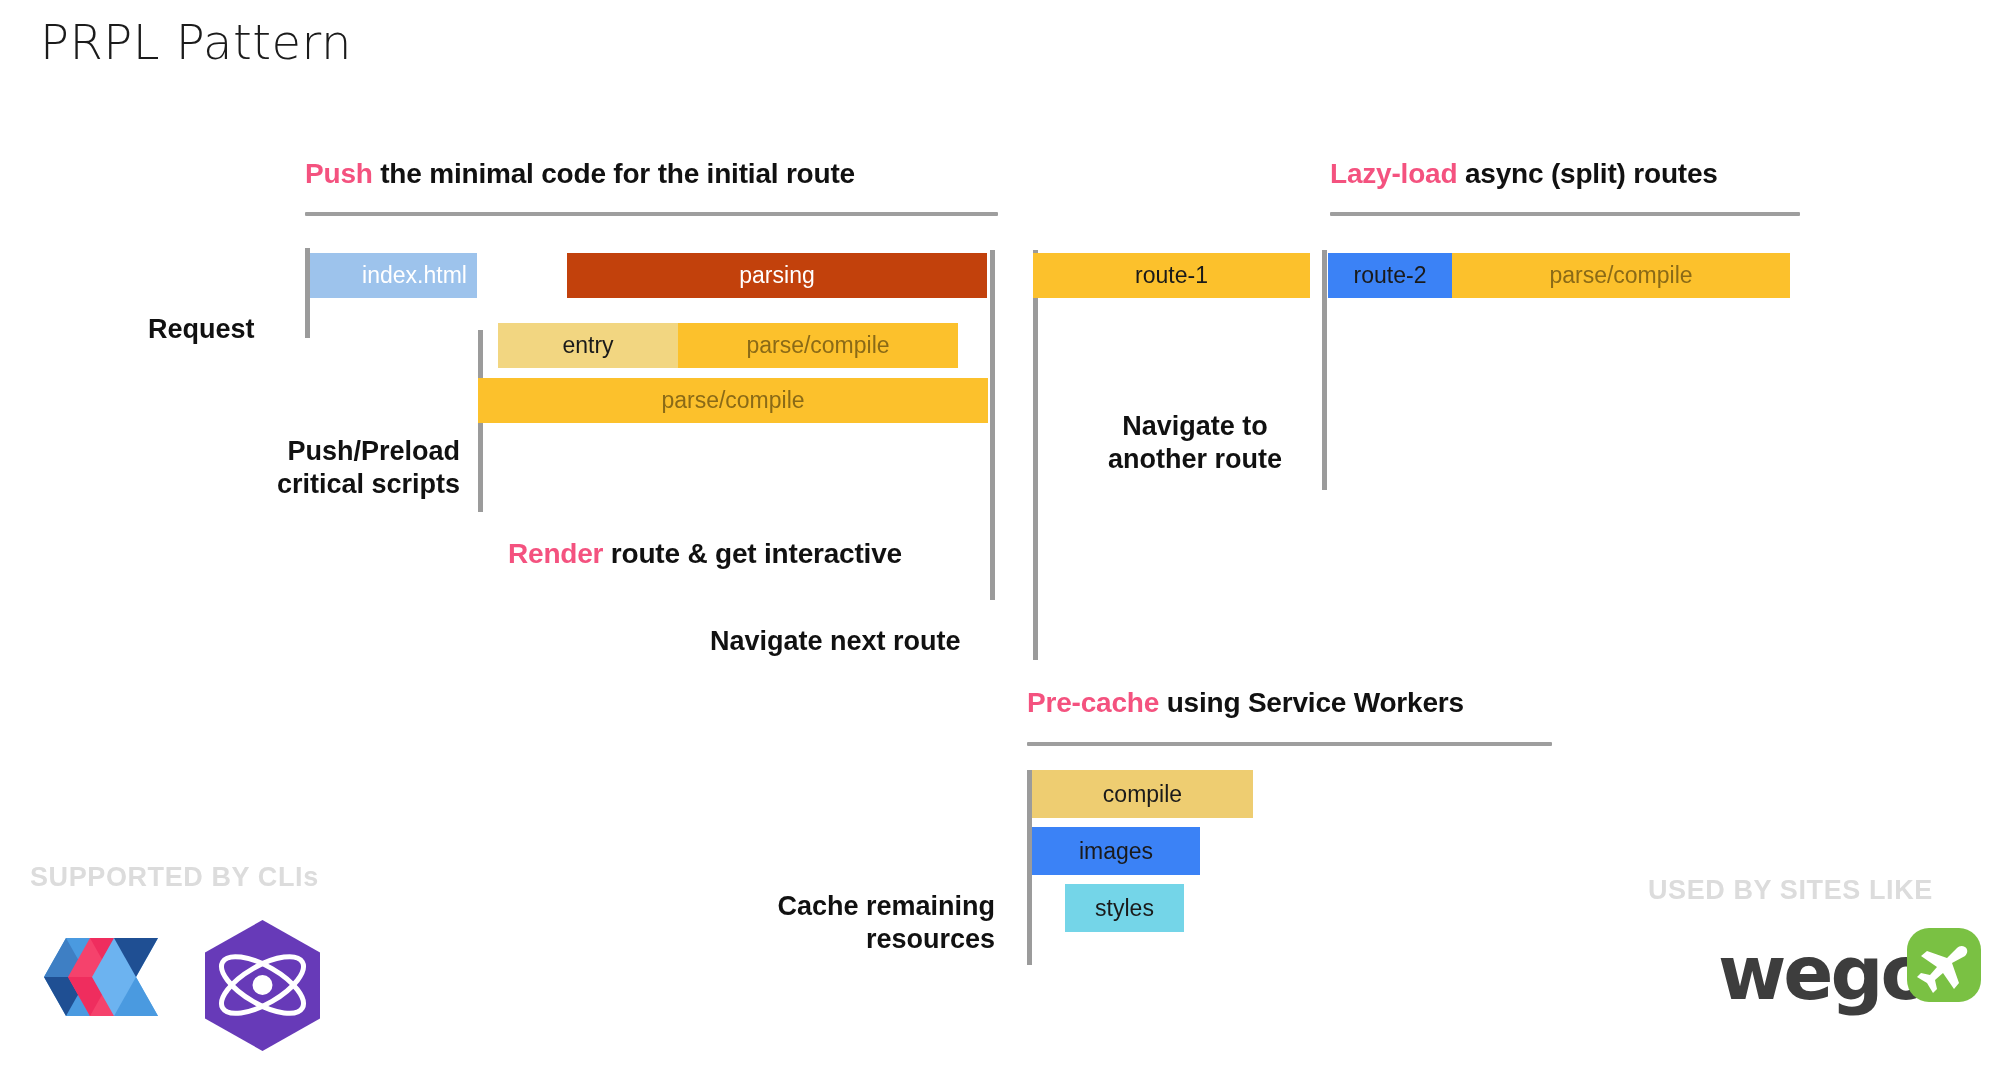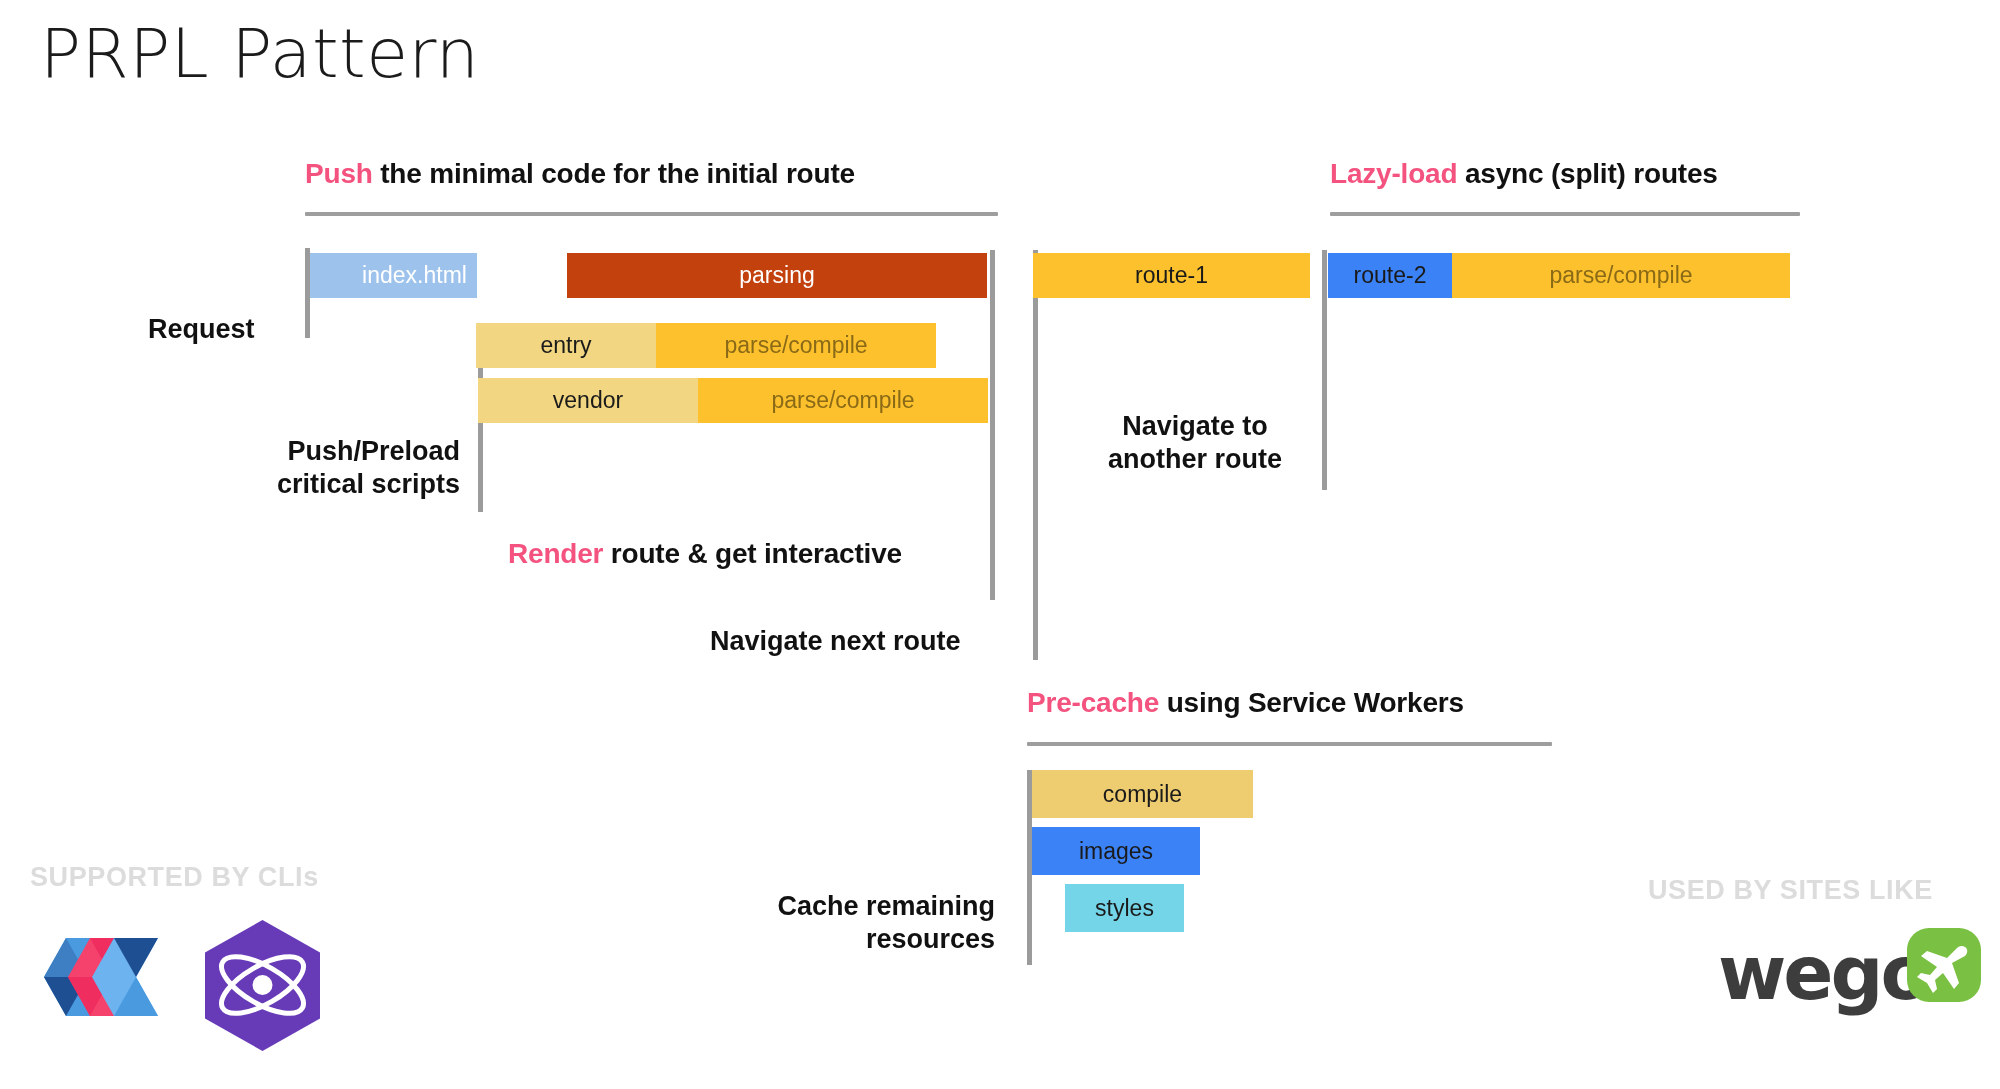--- a/index.html
+++ b/index.html
@@ -13,21 +13,21 @@
     position: relative;
     overflow: hidden;
     font-family: "Liberation Sans", sans-serif;
     -webkit-font-smoothing: antialiased;
   }
 
   .page-title {
     position: absolute;
     left: 40px;
     top: 14px;
-    font-size: 68px;
+    font-size: 48px;
     font-weight: 300;
     letter-spacing: 0.5px;
     color: #1b1b1b;
     font-family: "DejaVu Sans", sans-serif;
     white-space: nowrap;
   }
 
   
   .section-head {
     position: absolute;
@@ -133,27 +133,26 @@
 <div class="vline" style="left:1027px; top:770px; height:195px;"></div>
 
 <div class="bar" style="left:310px; top:253px; width:167px; height:45px;">
   <div class="seg seg-indexhtml" style="flex:1;padding-left:42px;">index.html</div>
 </div>
 
 <div class="bar" style="left:567px; top:253px; width:420px; height:45px;">
   <div class="seg seg-parsing" style="flex:1;">parsing</div>
 </div>
 
-<div class="bar" style="left:476px; top:323px; width:460px; height:45px;">
+<div class="bar" style="left:498px; top:323px; width:460px; height:45px;">
   <div class="seg seg-light" style="width:180px;">entry</div>
   <div class="seg seg-orange" style="flex:1;">parse/compile</div>
 </div>
 
 <div class="bar" style="left:478px; top:378px; width:510px; height:45px;">
-  <div class="seg seg-light" style="width:220px;">vendor</div>
   <div class="seg seg-orange" style="flex:1;">parse/compile</div>
 </div>
 
 <div class="bar" style="left:1033px; top:253px; width:277px; height:45px;">
   <div class="seg seg-route1" style="flex:1;">route-1</div>
 </div>
 
 <div class="bar" style="left:1328px; top:253px; width:462px; height:45px;">
   <div class="seg seg-route2" style="width:124px;">route-2</div>
   <div class="seg seg-orange" style="flex:1;">parse/compile</div>

